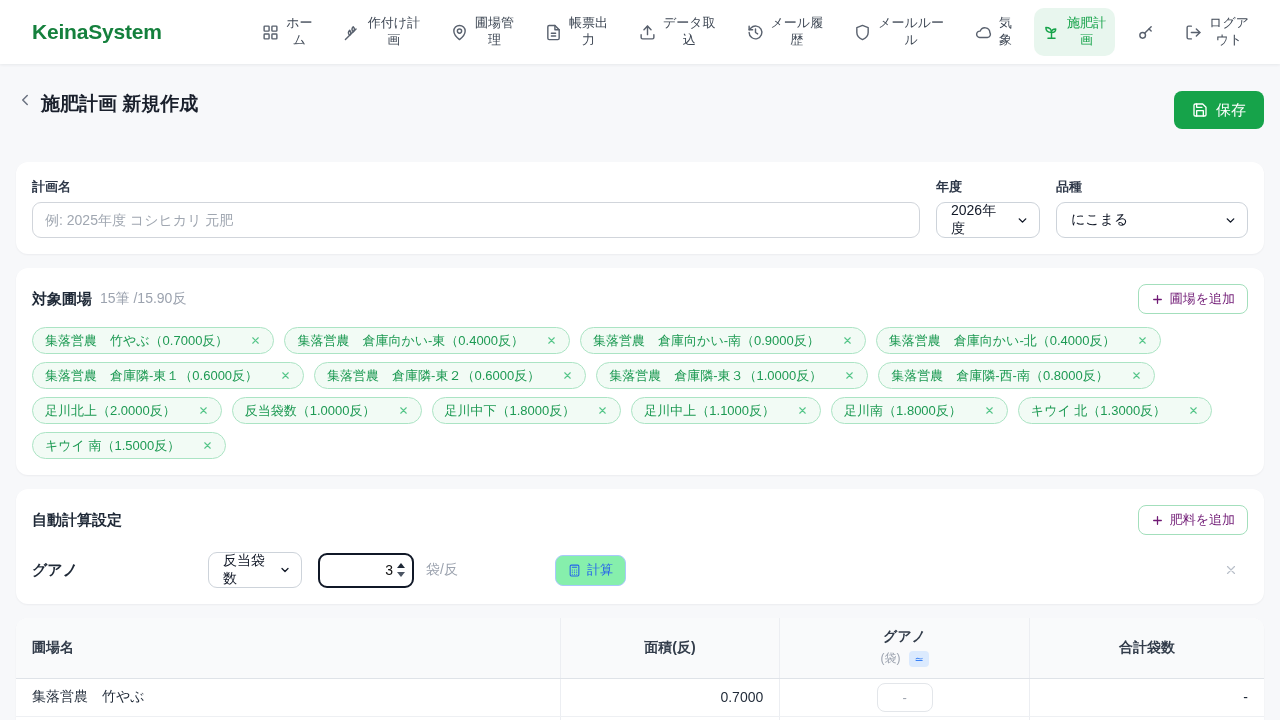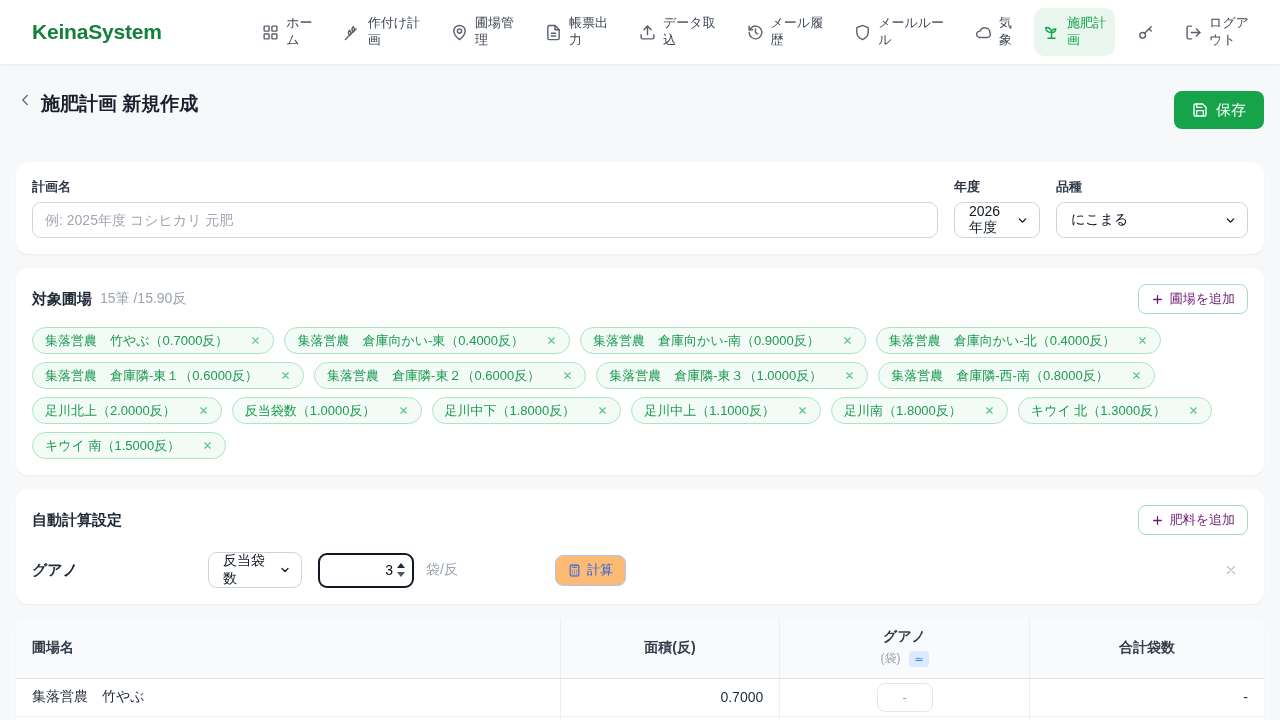--- a/index.html
+++ b/index.html
@@ -18,21 +18,21 @@
   }
   .brand { color:#15803d; font-size:21px; font-weight:bold; letter-spacing:-.2px; white-space:nowrap; }
   .nav { margin-left:auto; display:flex; align-items:center; gap:13px; }
   .nav-item {
     display:flex; align-items:center; gap:7px; padding:7px 9px;
     border-radius:10px; color:#3f4855; font-size:13px; cursor:pointer; white-space:nowrap;
   }
   .nav-item .nicon { color:#59616e; flex:none; }
   .nav-item.active { background:#e8f6ee; color:#16a34a; }
   .nav-item.active .nicon { color:#16a34a; }
-  .nav-label { line-height:1.3; }
+  .nav-label { text-align:center; line-height:1.3; }
   .nav-label span { display:block; }
 
   
   .page-head { display:flex; align-items:flex-start; padding:27px 16px 0; margin-bottom:33px; }
   .back-btn { color:#6b7280; margin-right:7px; cursor:pointer; display:flex; }
   .page-title { font-size:19px; font-weight:bold; color:#1a202c; }
   .save-btn {
     margin-left:auto; background:#16a34a; color:#fff; border:none; border-radius:8px;
     height:38px; padding:0 18px; font-size:15px; display:flex; align-items:center; gap:8px;
     cursor:pointer; font-family:inherit;
@@ -61,21 +61,21 @@
     height:36px; border:1px solid #d1d5db; border-radius:9px; padding:0 12px;
     font-size:14px; font-family:inherit; color:#1f2937; width:100%; outline:none; background:#fff;
   }
   .text-input::placeholder { color:#a0a7b1; }
   .select {
     height:36px; border:1px solid #cdd3da; border-radius:9px; background:#fff;
     display:flex; align-items:center; justify-content:space-between; gap:8px;
     padding:0 10px 0 14px; font-size:14px; color:#111827; cursor:pointer;
   }
   .select .chev { color:#111827; flex:none; }
-  .w-year { width:86px; }
+  .w-year { width:104px; }
   .w-variety { width:192px;font-family:Liberation Serif, serif; }
 
   
   .tags { display:flex; flex-wrap:wrap; gap:8px 10px; margin-top:13px; }
   .tag {
     background:#f2fbf5; border:1px solid #abe4c4; color:#1d9a53;
     border-radius:999px; padding:0 12px; height:27px; font-size:13px;
     display:inline-flex; align-items:center; gap:22px;
   }
   .tag .tclose { color:#55c689; cursor:pointer; display:flex; }
@@ -87,21 +87,21 @@
   .stepper {
     width:96px; height:35px; border:2px solid #101827; border-radius:9px;
     margin-left:16px; display:flex; align-items:center; padding:0 7px 0 10px; background:#fff;
   }
   .stepper-value { flex:1; text-align:right; font-size:14px; padding-right:4px; color:#111; }
   .spin { display:flex; flex-direction:column; gap:4px; cursor:pointer; }
   .spin .up { width:0; height:0; border-left:4px solid transparent; border-right:4px solid transparent; border-bottom:5px solid #1f2937; }
   .spin .down { width:0; height:0; border-left:4px solid transparent; border-right:4px solid transparent; border-top:5px solid #4b5563; }
   .unit { color:#9ca3af; font-size:14px; margin-left:12px; }
   .calc-btn {
-    margin-left:97px; background:#fdba74; border:1px solid #a9c9fb; color:#2563eb;
+    margin-left:97px; background:#86efac; border:1px solid #a9c9fb; color:#2563eb;
     border-radius:8px; height:31px; padding:0 12px; font-size:13px;
     display:flex; align-items:center; gap:6px; cursor:pointer; font-family:inherit;
   }
   .fert-remove { margin-left:auto; margin-right:10px; color:#b9bfc9; cursor:pointer; display:flex; }
 
   
   .table-card {
     background:#fff; border-radius:12px; margin:0 16px; overflow:hidden;
     box-shadow:0 1px 2px rgba(15,23,42,.05);
   }

